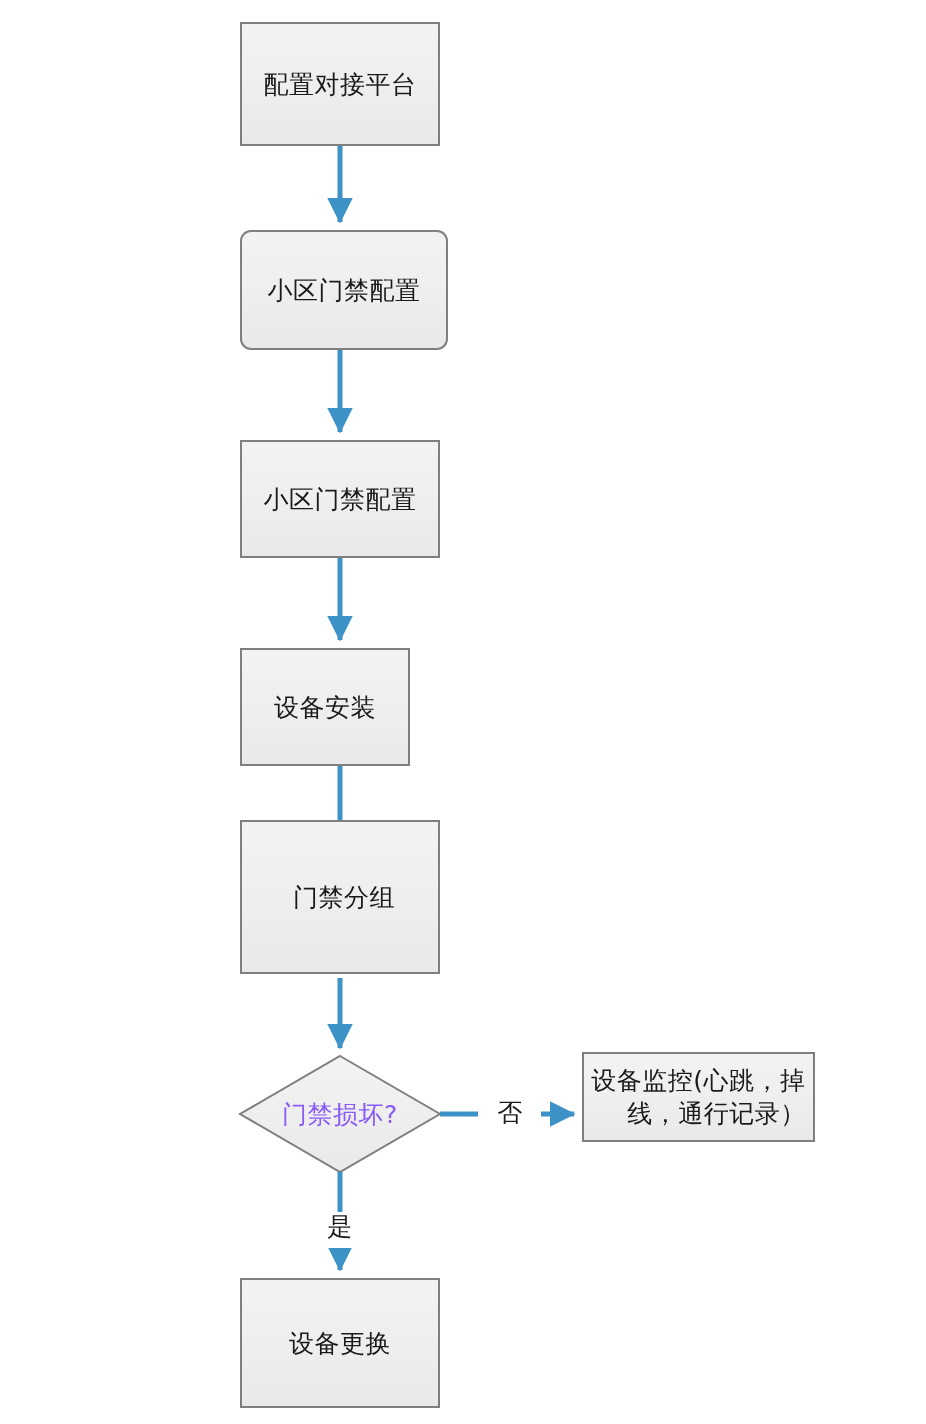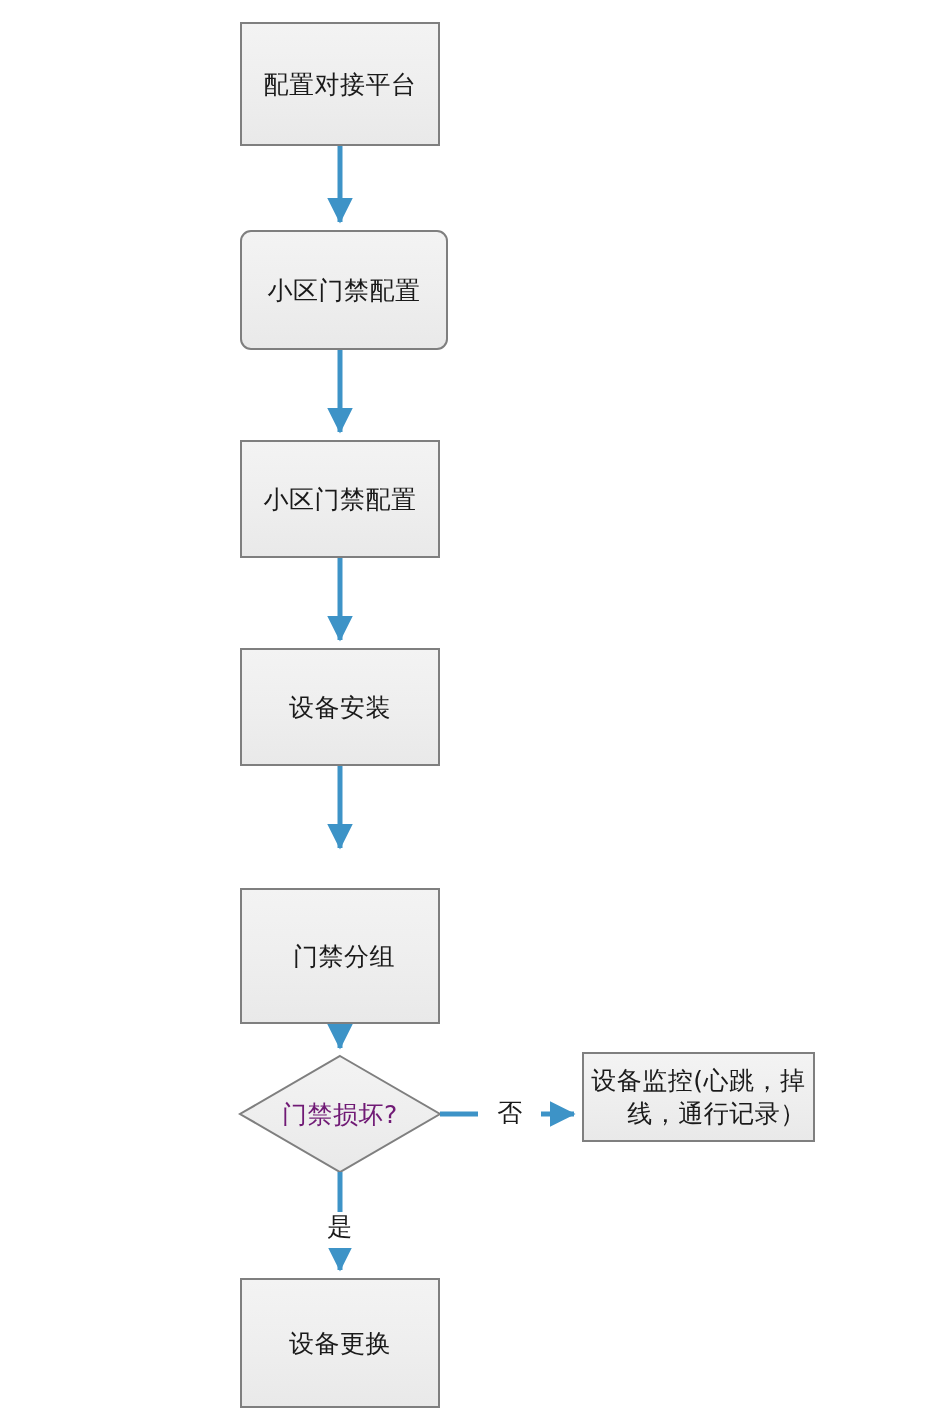--- a/index.html
+++ b/index.html
@@ -42,21 +42,21 @@
     display: block;
     padding: 0 6px;
     white-space: pre-line;
   }
   .decision {
     position: absolute;
     display: flex;
     align-items: center;
     justify-content: center;
     text-align: center;
-    color: #701a75;
+    color: #8b5cf6;
     font-size: 25px;
     letter-spacing: 0.5px;
     pointer-events: none;
   }
   .decision .decision-text {
     position: relative;
     z-index: 2;
   }
   .edge-label {
     position: absolute;
@@ -105,25 +105,25 @@
   </div>
 
   <div class="node" style="left:240px; top:230px; width:208px; height:120px;border-radius:11px;">
     <span class="node-text">小区门禁配置</span>
   </div>
 
   <div class="node" style="left:240px; top:440px; width:200px; height:118px;">
     <span class="node-text">小区门禁配置</span>
   </div>
 
-  <div class="node" style="left:240px; top:648px; width:200px; height:118px;">
+  <div class="node" style="left:240px; top:648px; width:170px; height:118px;">
     <span class="node-text">设备安装</span>
   </div>
 
-  <div class="node" style="left:240px; top:888px; width:200px; height:136px;padding-left:8px;">
+  <div class="node" style="left:240px; top:820px; width:200px; height:154px;padding-left:8px;">
     <span class="node-text">门禁分组</span>
   </div>
 
   <div class="decision" style="left:240px; top:1056px; width:200px; height:116px;">
     <span class="decision-text">门禁损坏?</span>
   </div>
 
   <div class="node" style="left:582px; top:1052px; width:233px; height:90px;">
     <span class="node-text">设备监控(心跳，掉
 线，通行记录）</span>

